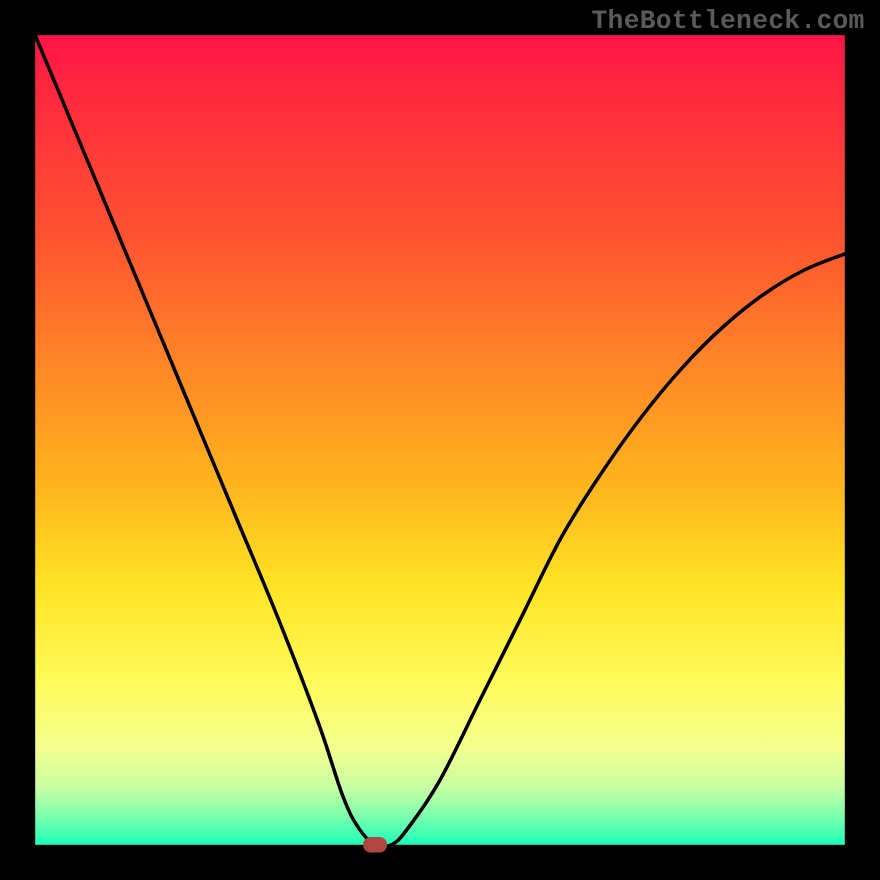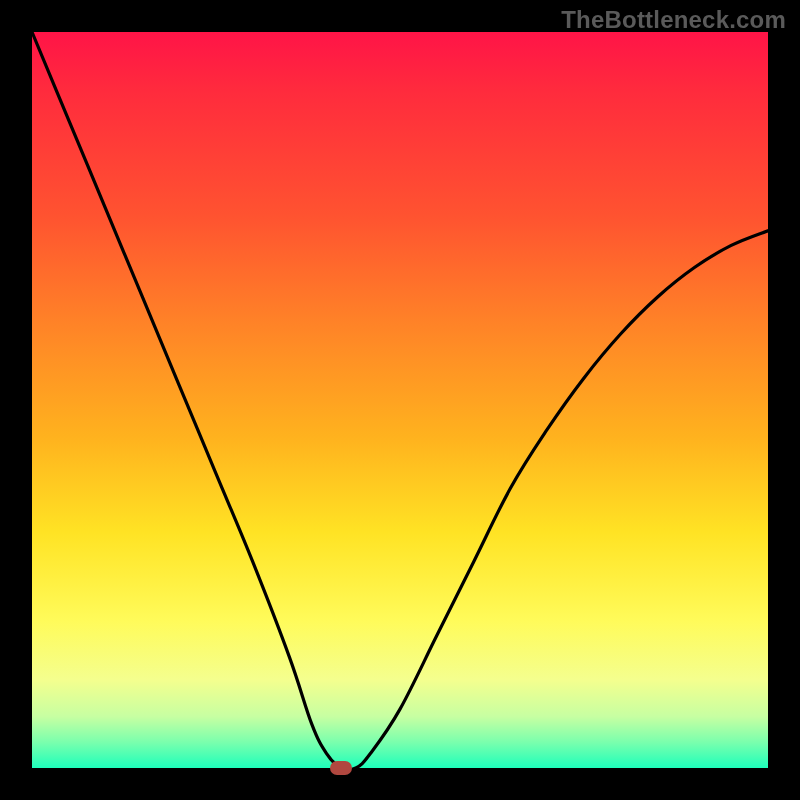--- a/index.html
+++ b/index.html
@@ -7,21 +7,21 @@
   .frame {
     position: relative;
     width: 800px;
     height: 800px;
     background: #000;
   }
   .watermark {
     position: absolute;
     top: 6px;
     right: 14px;
-    font-family: Liberation Sans, sans-serif;
+    font-family: Liberation Mono, monospace;
     font-size: 24px;
     font-weight: bold;
     color: #5a5a5a;
     letter-spacing: 0.2px;
     z-index: 5;
   }
   .plot-area {
     position: absolute;
     left: 32px;
     top: 32px;

